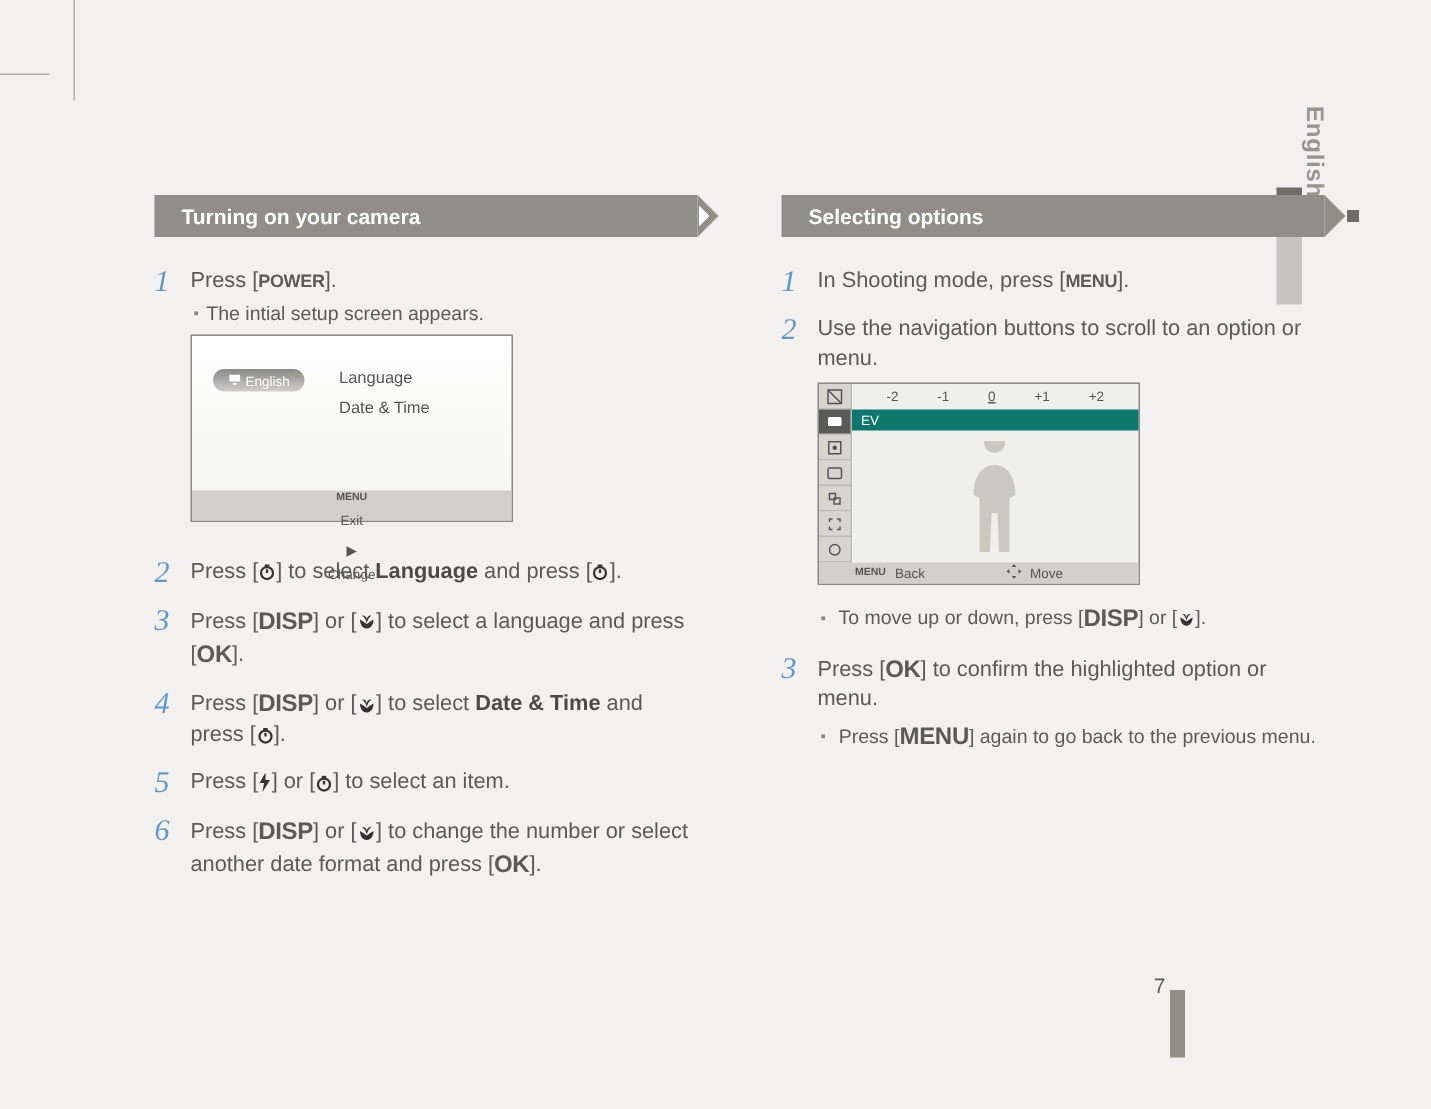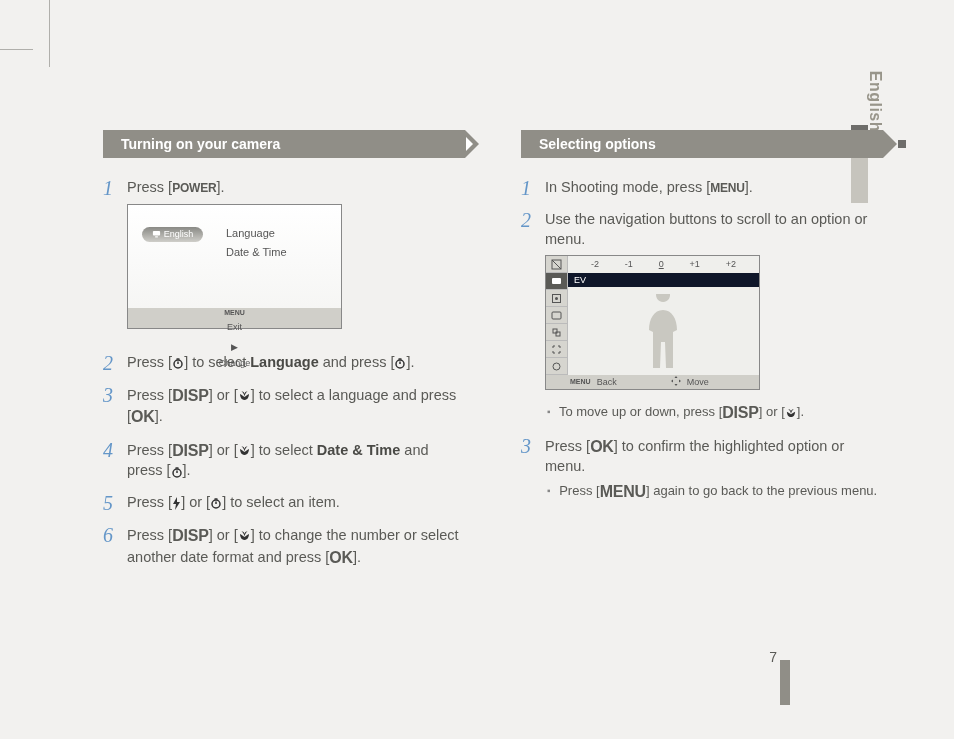--- a/index.html
+++ b/index.html
@@ -202,21 +202,21 @@
   .ss2-side .cell.dark { background: #5a5a56; }
   .ss2-top {
     position: absolute; left: 22px; right: 0; top: 2px;
     display: flex; justify-content: space-around;
     font-size: 9px;
     padding: 0 10px;
   }
   .ss2-ev {
     position: absolute; left: 22px; top: 17px; right: 0;
     height: 14px;
-    background: #0f172a;
+    background: #0f766e;
     color: #fff;
     font-size: 9px;
     padding-left: 6px;
     display:flex; align-items:center;
   }
   .ss2-fig {
     position: absolute;
     left: 90px; top: 38px;
   }
   .ss2-foot {
@@ -247,20 +247,21 @@
         <span>Turning on your camera</span>
         <span class="chev"></span>
       </div>
 
       <ol class="steps">
 
         <li class="step">
           <div class="num">1</div>
           <div class="body">
             <span>Press [</span><span class="btn-label">POWER</span><span>].</span>
+            <div class="sub">The intial setup screen appears.</div>
             <div class="screenshot ss1">
               <div class="ss1-pill">
                 <svg width="9" height="9" viewBox="0 0 10 10">
                     <rect x="1" y="1" width="8" height="5" rx="1" fill="#fff"></rect>
                     <rect x="3.5" y="7" width="3" height="1.3" fill="#fff"></rect>
                   </svg>
                 <span>English</span>
               </div>
               <div class="ss1-labels">
                 <div>Language</div>

